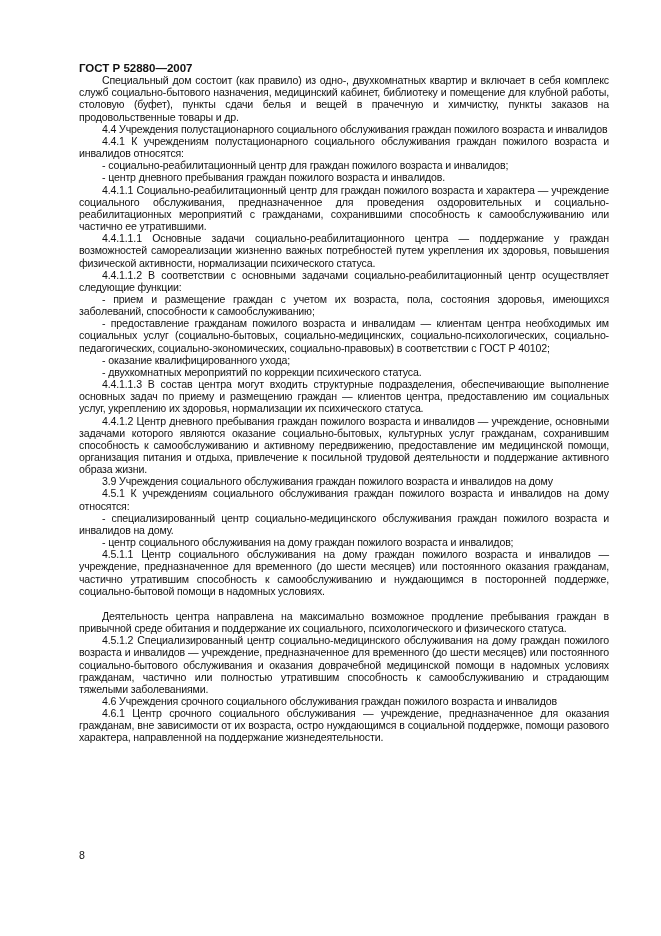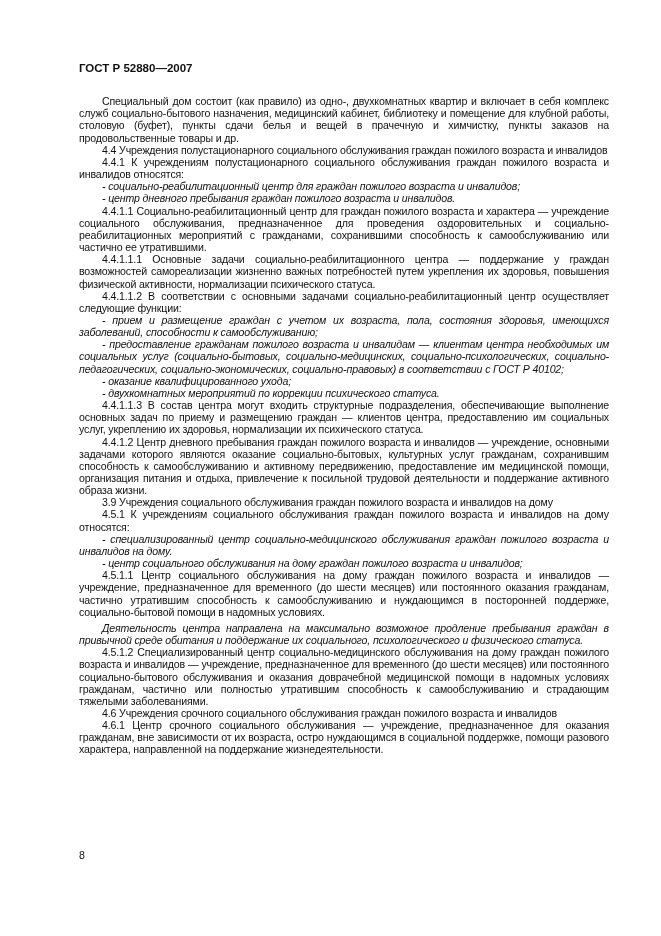--- a/index.html
+++ b/index.html
@@ -2,25 +2,25 @@
 <html><head>
 <meta charset="utf-8">
 <style>
   html, body { margin: 0; padding: 0; background: #ffffff; }
   body { width: 661px; height: 936px; position: relative; overflow: hidden; }
   .page {
     position: absolute; left: 79px; top: 62px; width: 530px;
     font-family: "Liberation Sans", sans-serif; font-size: 10.6px; line-height: 12.15px;
     color: #111111; letter-spacing: -0.15px;
   }
-  .header { font-weight: bold; font-size: 11.5px; margin-bottom: 21px; letter-spacing: 0; }
+  .header { font-weight: bold; font-size: 11.5px; letter-spacing: 0; }
   p { margin: 0; text-align: justify; }
   .ind { text-indent: 23px; }
-  .dash { text-indent: 23px; font-style: italic; }
-  .gap { margin-top: 4px; font-style: italic; }
+  .dash { text-indent: 23px; }
+  .gap { margin-top: 13px; }
   .pagenum {
     position: absolute; left: 79px; top: 849px;
     font-family: "Liberation Sans", sans-serif; font-size: 10.6px; color: #111;
   }
 </style>
 </head>
 <body>
 
 <div class="page">
   <div class="header">ГОСТ Р 52880—2007</div>

